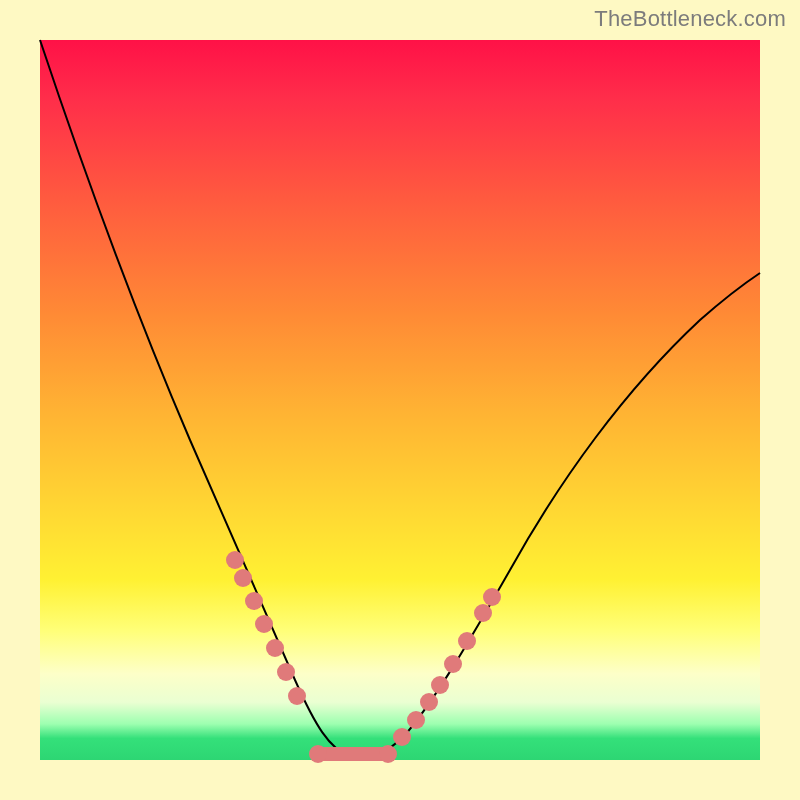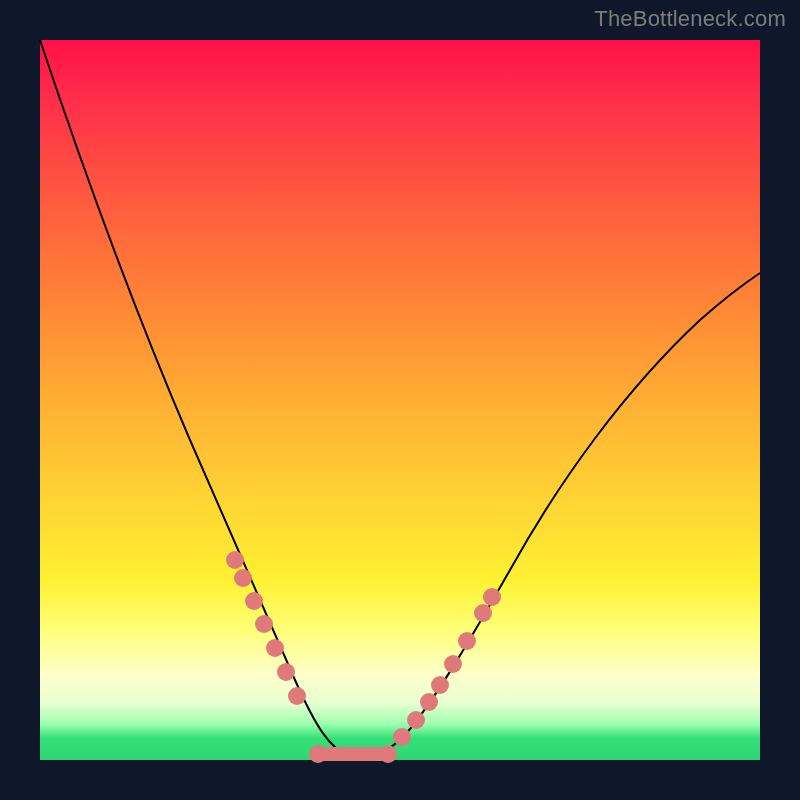--- a/index.html
+++ b/index.html
@@ -10,21 +10,21 @@
     overflow: hidden;
     background: #000;
     font-family: Arial, Helvetica, sans-serif;
   }
   .frame {
     position: absolute;
     left: 0;
     top: 0;
     width: 800px;
     height: 800px;
-    background: #0f172a;
+    background: #fef9c3;
   }
   .plot {
     position: absolute;
     left: 40px;
     top: 40px;
     width: 720px;
     height: 720px;
     
     background: linear-gradient(
       to bottom,

